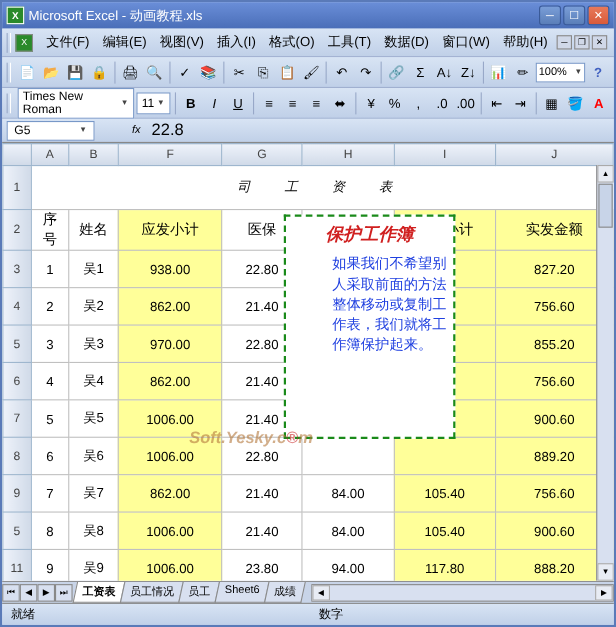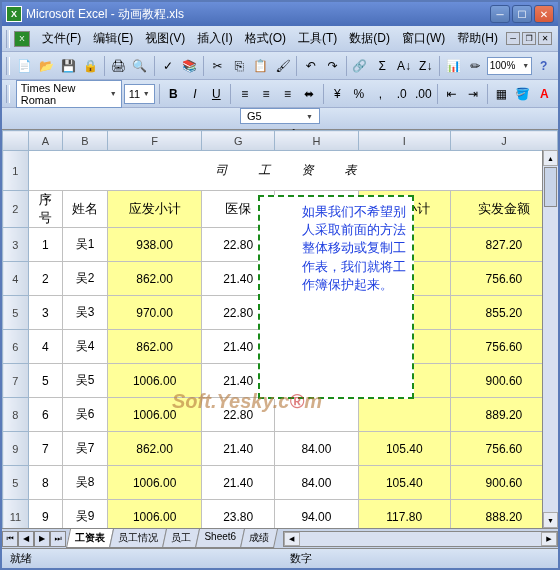--- a/index.html
+++ b/index.html
@@ -20,40 +20,40 @@
 .docbtn { width: 14px; height: 13px; border: 1px solid #888; background: #d0d8e8; font-size: 8px; display: flex; align-items: center; justify-content: center; cursor: pointer; }
 .toolbar { background: linear-gradient(#d8e4f4, #c0d0e8); height: 28px; display: flex; align-items: center; padding: 0 4px; border-bottom: 1px solid #a0b0d0; gap: 1px; }
 .tbtn { width: 22px; height: 22px; border: 1px solid transparent; display: flex; align-items: center; justify-content: center; cursor: pointer; font-size: 12px; border-radius: 2px; }
 .tsep { width: 1px; height: 20px; background: #98a8c8; margin: 0 2px; }
 .zoom { width: 48px; height: 18px; border: 1px solid #7898c8; background: white; font-size: 10px; padding: 1px 2px; display: flex; align-items: center; }
 .zoom .dd { margin-left: auto; font-size: 7px; }
 .fmtbar { background: linear-gradient(#d8e4f4, #c0d0e8); height: 28px; display: flex; align-items: center; padding: 0 4px; border-bottom: 1px solid #a0b0d0; gap: 2px; }
 .fontbox { width: 120px; height: 28px; border: 1px solid #7898c8; background: white; font-size: 11px; padding: 1px 4px; display: flex; align-items: center; }
 .sizebox { width: 34px; height: 20px; border: 1px solid #7898c8; background: white; font-size: 11px; padding: 1px 4px; display: flex; align-items: center; }
 .dd { margin-left: auto; font-size: 7px; color: #444; }
-.formulabar { background: linear-gradient(#d8e4f4, #c0d0e8); height: 22px; display: flex; align-items: center; padding: 0 4px; border-bottom: 1px solid #888; gap: 4px; flex-direction: column; }
+.formulabar { background: linear-gradient(#d8e4f4, #c0d0e8); height: 22px; display: flex; align-items: center; padding: 0 4px; border-bottom: 1px solid #888; gap: 4px; }
 .namebox { width: 80px; height: 18px; border: 1px solid #7898c8; background: white; font-size: 11px; padding: 1px 6px; display: flex; align-items: center; }
 .fxlabel { font-style: italic; font-size: 10px; margin-left: 30px; }
-.fxval { font-size: 11px; margin-left: 6px; text-align: center; }
+.fxval { font-size: 15px; margin-left: 6px; text-align: center; }
 .grid-wrap { flex: 1; background: white; overflow: hidden; position: relative; display: flex; flex-direction: column; }
 .grid { border-collapse: collapse; font-size: 12px; }
 .grid th { background: linear-gradient(#eef2fa, #d0dae8); border: 1px solid #9eb6ce; height: 20px; font-weight: normal; color: #444; font-size: 11px; }
 .grid td { border: 1px solid #c0c0c0; padding: 0 4px; text-align: center; font-size: 12px; }
 .grid .rh { background: linear-gradient(90deg, #eef2fa, #d0dae8); border: 1px solid #9eb6ce; width: 24px; text-align: center; font-weight: normal; color: #444; font-size: 11px; }
 .corner { background: #d0dae8; border: 1px solid #9eb6ce; width: 24px; height: 20px; }
 .titlerow td { height: 40px; }
 .bigtitle { font-family: "KaiTi","STKaiti",serif; font-size: 22px; text-align: left; padding-left: 8px; letter-spacing: 14px; font-style: italic; }
 .hdrrow td { height: 34px; font-size: 13px; }
 .datarow td { height: 34px; }
 .yel { background: #ffff99; }
 .numcell { text-align: right; padding-right: 6px; }
 .callout { position: absolute; left: 256px; top: 65px; width: 156px; height: 204px; background: white; border: 2px dashed #1a8a1a; padding: 6px; font-size: 13px; line-height: 1.4; }
 .callout .ct { color: #d02020; font-family: "KaiTi","STKaiti",serif; font-style: italic; font-size: 16px; font-weight: bold; text-align: center; margin-bottom: 6px; }
 .callout .cb { color: #2040e0; margin-left: 36px; }
-.watermark { position: absolute; left: 170px; top: 260px; font-size: 20px; font-family: Arial; font-weight: bold; font-style: italic; color: rgba(180,120,60,0.6); pointer-events: none; }
+.watermark { position: absolute; left: 170px; top: 260px; font-size: 15px; font-family: Arial; font-weight: bold; font-style: italic; color: rgba(180,120,60,0.6); pointer-events: none; }
 .watermark .wm2 { color: rgba(200,40,40,0.6); }
 .tabbar { height: 20px; background: #c8d4e8; display: flex; align-items: center; border-top: 1px solid #888; font-size: 11px; }
 .tabnav { display: flex; }
 .tabnav .nb { width: 16px; height: 16px; border: 1px solid #888; background: #d8e0f0; display: flex; align-items: center; justify-content: center; font-size: 8px; cursor: pointer; }
 .tabs { display: flex; margin-left: 2px; }
 .tab { padding: 2px 6px; background: #d8e0f0; border: 1px solid #888; border-top: none; font-size: 10px; cursor: pointer; transform: skewX(-12deg); margin-right: -1px; }
 .tab span { display: inline-block; transform: skewX(12deg); }
 .tab.active { background: white; font-weight: bold; }
 .hscroll { flex: 1; height: 16px; background: #d8e0f0; border: 1px solid #888; margin-left: 8px; display: flex; align-items: center; }
 .hscroll .sb { width: 16px; height: 14px; background: #e8ecf4; border: 1px solid #aaa; font-size: 7px; display: flex; align-items: center; justify-content: center; cursor: pointer; }
@@ -304,20 +304,21 @@
             <td class="yel numcell">1006.00</td>
             <td class="numcell">23.80</td>
             <td class="numcell">94.00</td>
             <td class="yel numcell">117.80</td>
             <td class="yel numcell">888.20</td>
           </tr>
         </tbody>
     </table>
 
     <div class="callout">
+      <div class="ct">保护工作簿</div>
       <div class="cb">如果我们不希望别人采取前面的方法整体移动或复制工作表，我们就将工作簿保护起来。</div>
     </div>
 
     <div class="watermark">
       <span>Soft.Yesky.c</span><span class="wm2">®</span><span>m</span>
     </div>
 
     <div class="vscroll">
       <div class="sb">▲</div>
       <div class="thumb"></div>

